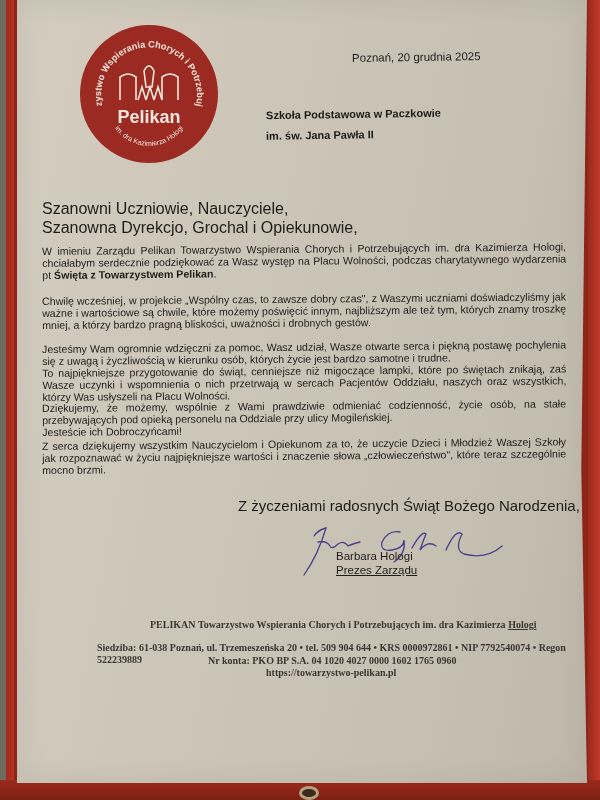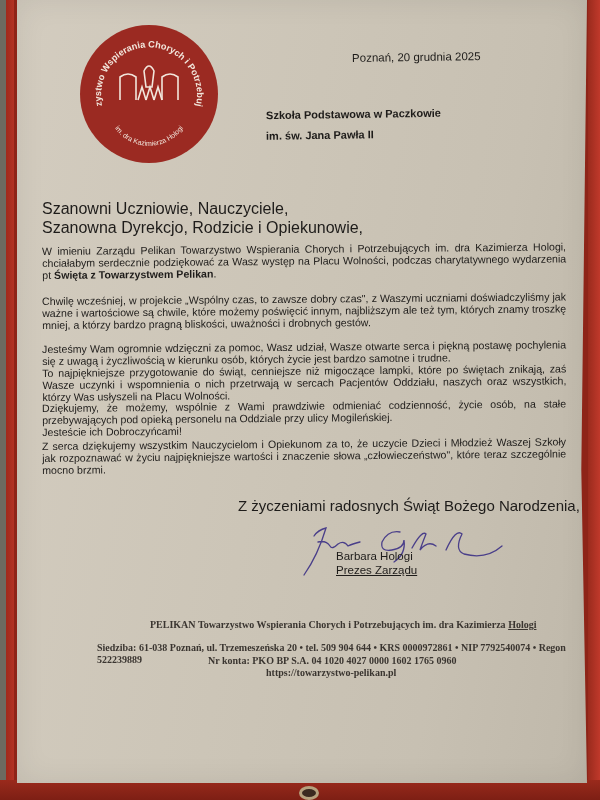--- a/index.html
+++ b/index.html
@@ -90,28 +90,29 @@
     </text>
     <g fill="none" stroke="#f2e6dc" stroke-width="1.6">
       <path d="M 40 75 L 40 52 Q 48 46 56 52 L 56 75"></path>
       <path d="M 82 75 L 82 52 Q 90 46 98 52 L 98 75"></path>
       <path d="M 64 46 Q 69 36 74 46 L 72 62 L 66 62 Z"></path>
       <path d="M 58 75 L 62 62 L 66 75"></path>
       <path d="M 66 75 L 70 62 L 74 75"></path>
       <path d="M 74 75 L 78 62 L 82 75"></path>
     </g>
   </svg>
+  <div class="logo-name">Pelikan</div>
 </div>
 
 <div class="txt date">Poznań, 20 grudnia 2025</div>
 <div class="txt recipient r1">Szkoła Podstawowa w Paczkowie</div>
 <div class="txt recipient r2">im. św. Jana Pawła II</div>
 
 <div class="txt salut s1">Szanowni Uczniowie, Nauczyciele,</div>
-<div class="txt salut s2">Szanowna Dyrekcjo, Rodzicie i Opiekunowie,</div>
+<div class="txt salut s2">Szanowna Dyrekcjo, Grochal i Opiekunowie,</div>
 
 <div class="txt para p1"><span>W imieniu Zarządu Pelikan Towarzystwo Wspierania Chorych i Potrzebujących im. dra Kazimierza Hologi, chciałabym serdecznie podziękować za Wasz występ na Placu Wolności, podczas charytatywnego wydarzenia pt </span><b>Święta z Towarzystwem Pelikan</b><span>.</span></div>
 
 <div class="txt para p2">Chwilę wcześniej, w projekcie „Wspólny czas, to zawsze dobry czas", z Waszymi uczniami doświadczyliśmy jak ważne i wartościowe są chwile, które możemy poświęcić innym, najbliższym ale też tym, których znamy troszkę mniej, a którzy bardzo pragną bliskości, uważności i drobnych gestów.</div>
 
 <div class="txt para p3">
   <div>Jesteśmy Wam ogromnie wdzięczni za pomoc, Wasz udział, Wasze otwarte serca i piękną postawę pochylenia się z uwagą i życzliwością w kierunku osób, których życie jest bardzo samotne i trudne.</div>
   <div>To najpiękniejsze przygotowanie do świąt, cenniejsze niż migoczące lampki, które po świętach znikają, zaś Wasze uczynki i wspomnienia o nich przetrwają w sercach Pacjentów Oddziału, naszych oraz wszystkich, którzy Was usłyszeli na Placu Wolności.</div>
 </div>
 

